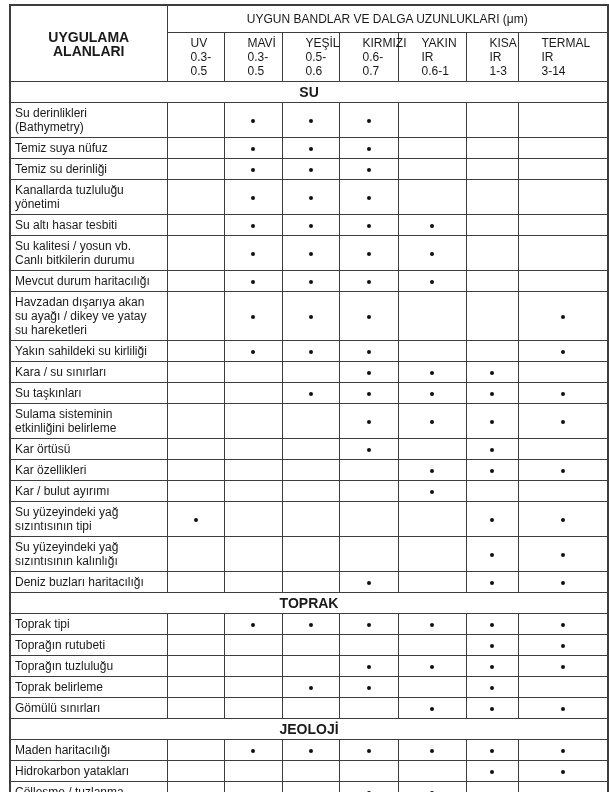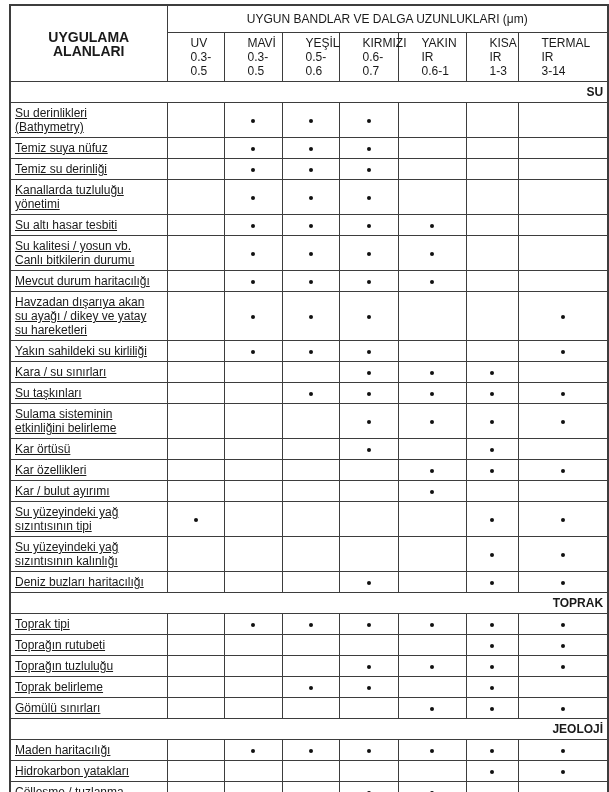--- a/index.html
+++ b/index.html
@@ -49,29 +49,28 @@
     text-align: left;
     font-size: 12px;
     height: 30px;
     padding-left: 23px;
   }
   .band-name, .band-range {
     display: block;
     line-height: 14px;
   }
   .section-row td {
-    text-align: right;
+    text-align: center;
     font-weight: bold;
-    font-size: 12px;
+    font-size: 14px;
     height: 14px;
   }
   .label-cell {
     text-align: left;
     white-space: pre-line;
-    text-decoration: underline;
   }
   .mark-cell {
     text-align: center;
   }
   .dot {
     display: inline-block;
     width: 4px;
     height: 4px;
     border-radius: 50%;
     background: #111111;

